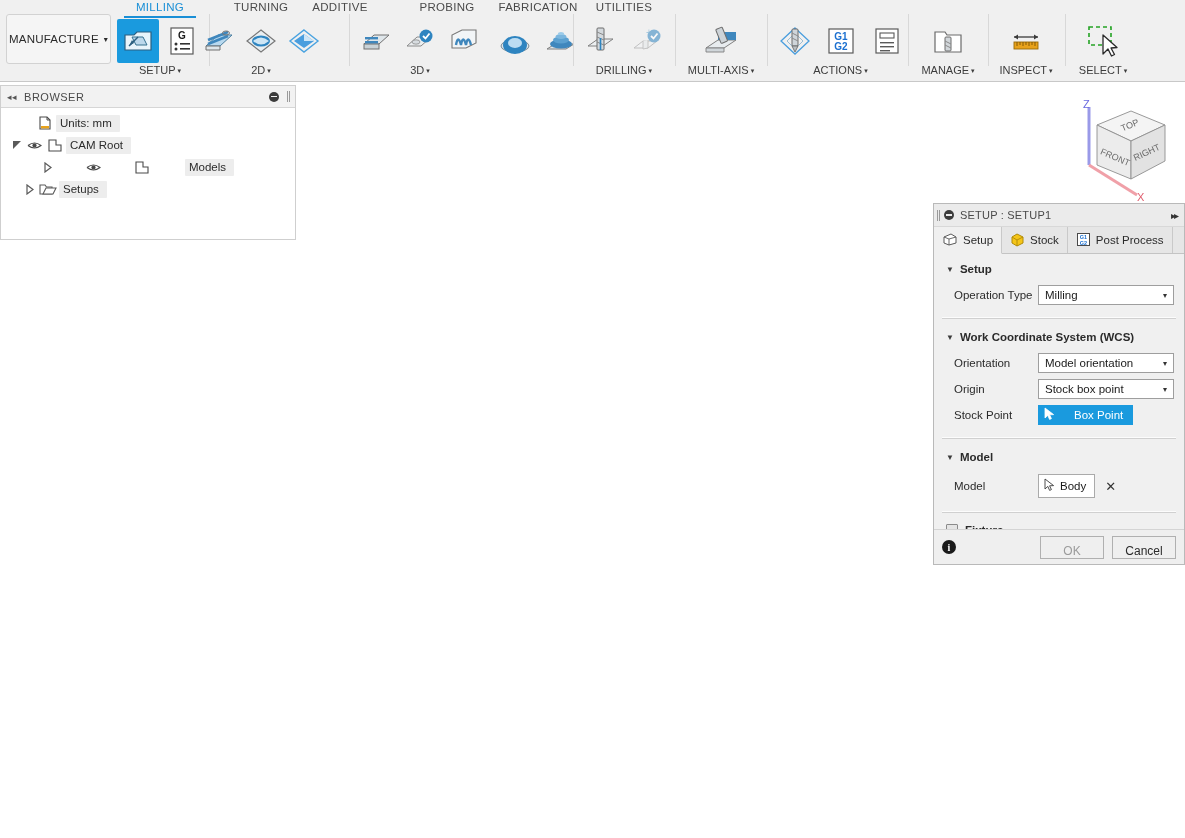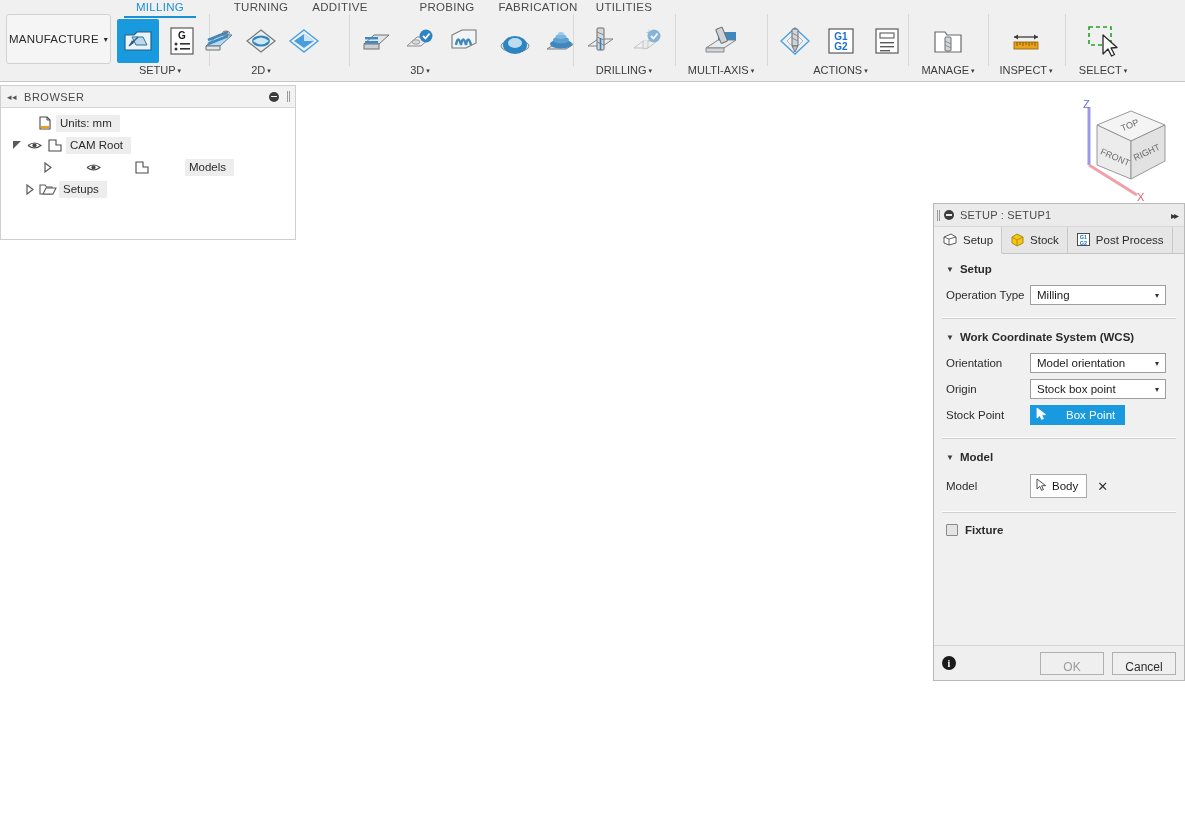--- a/index.html
+++ b/index.html
@@ -116,21 +116,21 @@
     z-index: -1;
   }
   #scene { position: absolute; left: 0; top: 0; width: 1185px; height: 756px; }
 
   
   #viewcube { position: absolute; right: 6px; top: 95px; width: 120px; height: 110px; }
 
   
   #setup-dialog {
     position: absolute; left: 933px; top: 203px;
-    width: 252px; height: 478px;
+    width: 252px; height: 362px;
     background: #f0f0f0;
     border: 1px solid #b9b9b9;
     box-sizing: border-box;
     font-size: 11.5px; color: #2b2b2b;
   }
   #dlg-title {
     height: 22px; background: #ebebeb;
     border-bottom: 1px solid #d8d8d8;
     display: flex; align-items: center; position: relative;
   }
@@ -158,21 +158,21 @@
   }
   .dlg-tab.active { background: #f0f0f0; border-bottom: 1px solid #f0f0f0; margin-bottom: -1px; }
 
   #dlg-body { padding: 0; }
   .sect-head {
     display: flex; align-items: center; gap: 6px;
     padding: 9px 0 7px 12px; font-size: 11.5px; font-weight: bold; color: #2b2b2b;
   }
   .sect-head .tri { font-size: 8px; color: #3c3c3c; }
   .field-row {
-    display: flex; align-items: center; height: 26px; padding-left: 12px;
+    display: flex; align-items: center; height: 26px; padding-left: 20px;
   }
   .field-row .flabel { width: 84px; flex: none; font-size: 11.5px; color: #2b2b2b; }
   .sel {
     width: 136px; height: 20px; background: #ffffff;
     border: 1px solid #9e9e9e; box-sizing: border-box;
     display: flex; align-items: center; position: relative;
     padding-left: 6px; font-size: 11.5px; color: #1a1a1a; cursor: default;
   }
   .sel .dn { position: absolute; right: 6px; font-size: 8px; color: #333; }
   .divider { height: 1px; background: #d0d0d0; margin: 9px 8px 3px 8px; border-top: 1px solid #fcfcfc; }

